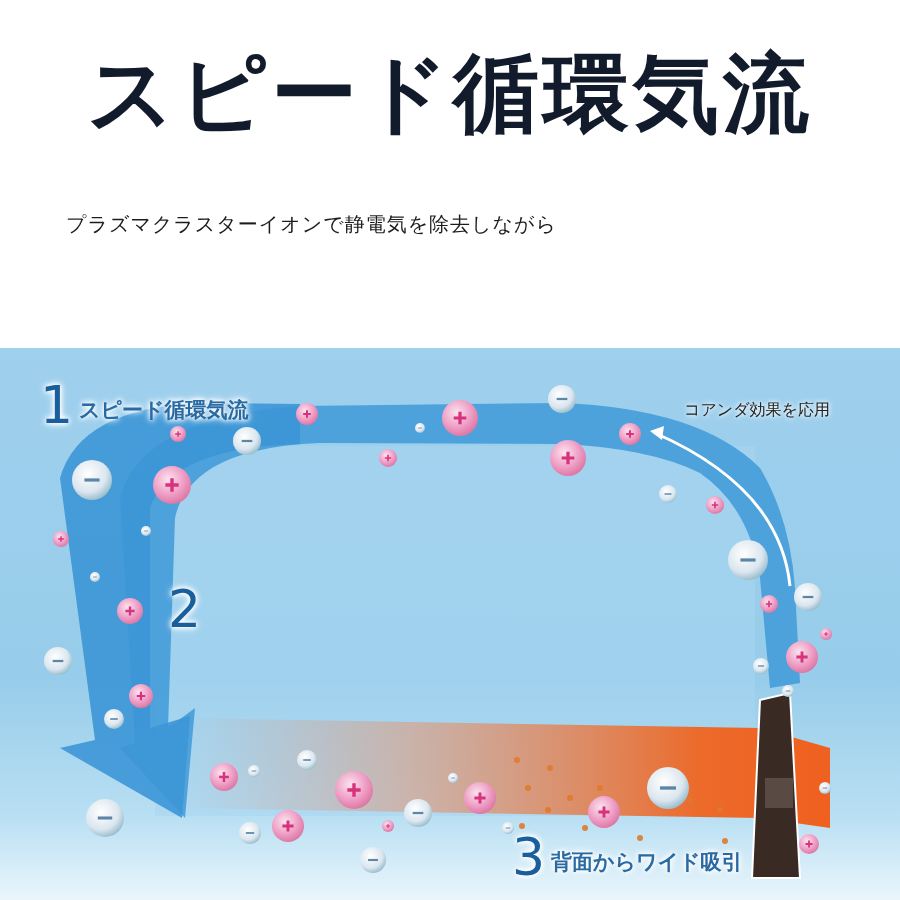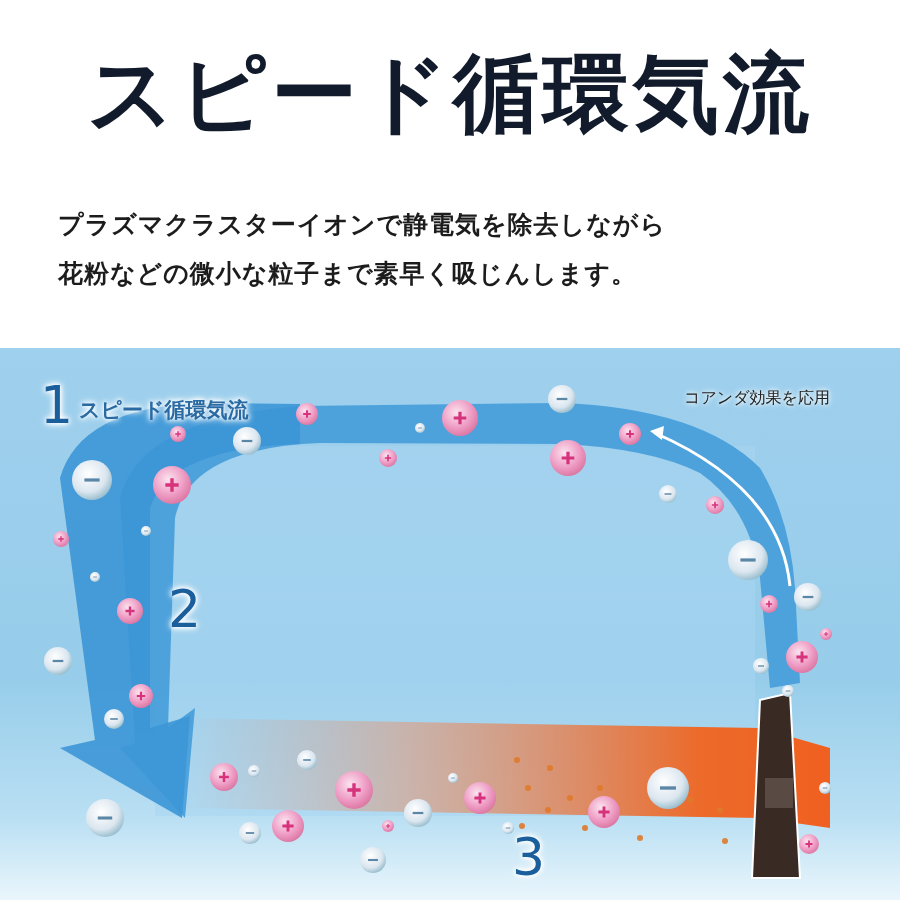--- a/index.html
+++ b/index.html
@@ -1,38 +1,37 @@
 <!DOCTYPE html>
 <html><head>
 <meta charset="utf-8">
 <style>
   html, body { margin:0; padding:0; }
   body { width:900px; height:900px; position:relative; overflow:hidden; background:#ffffff;
          font-family:"DejaVu Sans", sans-serif; }
   .title { position:absolute; left:0; top:50px; width:900px; text-align:center;
            font-size:86px; font-weight:bold; color:#111b2b; letter-spacing:4px; line-height:1; }
-  .desc { position:absolute; left:58px; top:200px; width:800px; font-size:25px; font-weight:bold;
+  .desc { position:absolute; left:66px; top:200px; width:800px; font-size:20px; font-weight:normal;
           color:#1c1c1c; line-height:49px; letter-spacing:1px; }
   .panel { position:absolute; left:0; top:348px; width:900px; height:552px; overflow:hidden;
            background:linear-gradient(180deg,#9fd0ee 0%,#97cdea 60%,#b9dff3 85%,#eaf6fc 100%); }
   .panel svg { position:absolute; left:0; top:0; }
   .step { position:absolute; display:flex; align-items:flex-end; color:#1f6aa8;
           text-shadow:0 0 4px #fff,0 0 6px #fff,0 0 8px #fff; }
   .step .num { font-family:"DejaVu Sans", sans-serif; font-size:52px; line-height:46px; color:#1b5e9c; margin-right:6px; }
   .step .lbl { font-size:21px; font-weight:bold; line-height:28px; padding-bottom:4px; color:#2a6aa3; }
-  .coanda { position:absolute; left:684px; top:40px; font-size:16px; color:#222;
+  .coanda { position:absolute; left:684px; top:52px; font-size:16px; color:#222;
             text-shadow:0 0 4px #fff,0 0 6px #fff; }
 </style>
 </head>
 <body>
 
 <div class="title">スピード循環気流</div>
 <div class="desc">
   <div>プラズマクラスターイオンで静電気を除去しながら</div>
-  <div>花粉などの微小な粒子まで素早く吸じんします。</div>
 </div>
 
 <div class="panel">
   <svg width="900" height="552" viewBox="0 0 900 552">
     <defs>
       <linearGradient id="orange" x1="0" x2="1" y1="0" y2="0">
         <stop offset="0" stop-color="#c9a9a0" stop-opacity="0"></stop>
         <stop offset="0.35" stop-color="#d7a48e" stop-opacity="0.7"></stop>
         <stop offset="0.8" stop-color="#ec6a2a"></stop>
         <stop offset="1" stop-color="#f06020"></stop>
@@ -135,15 +134,16 @@
 
   <div class="step" style="left:40px; top:34px;">
     <span class="num">1</span>
     <span class="lbl">スピード循環気流</span>
   </div>
   <div class="step" style="left:168px; top:238px;">
     <span class="num">2</span>
   </div>
   <div class="step" style="left:512px; top:486px;">
     <span class="num">3</span>
+    <span class="lbl">背面からワイド吸引</span>
   </div>
   <div class="coanda">コアンダ効果を応用</div>
 </div>
 
 </body></html>

